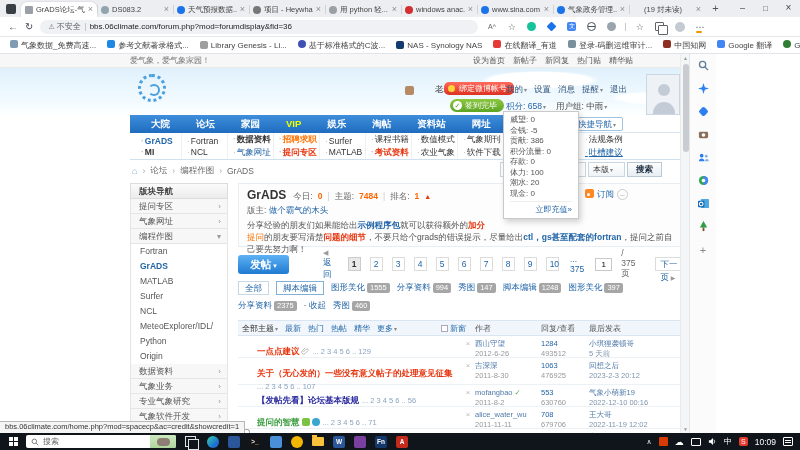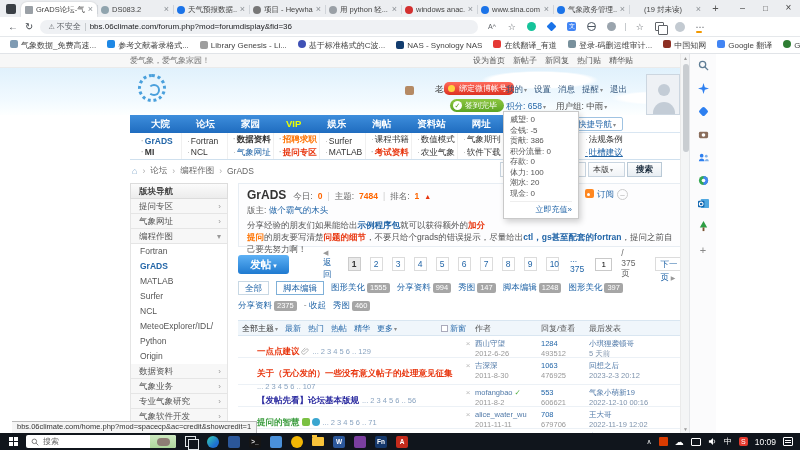--- a/index.html
+++ b/index.html
@@ -113,21 +113,21 @@
 .upar{color:#e8350e;font-size:7px}.upar::before{content:"▲"}
 .subscribe{position:absolute;right:56px;top:5px;display:flex;gap:3px;font-size:8.5px}
 .rss{width:9px;height:9px;background:#ff8822;border-radius:2px;position:relative}
 .rss::after{content:"";position:absolute;left:2px;bottom:2px;width:3px;height:3px;background:#fff;border-radius:50%}
 .subtxt{color:#2366a8}
 .ccirc{width:11px;height:11px;border:1px solid #ccc;border-radius:50%;color:#aaa;font-size:8px;line-height:9px;text-align:center}
 .ccirc::before{content:"–"}
 .fmod{font-size:8.5px;color:#666;margin-top:2px}
 .fmod a{color:#2366a8}
 .fdesc{font-size:8.5px;color:#555;margin-top:3px;line-height:1.4}
-.hb{color:#2366a8;font-weight:bold}.hr{color:#e8350e;font-weight:bold}.ho{color:#ff7300;font-weight:bold}
+.hb{color:#2366a8;font-weight:bold}.hr{color:#e8350e;font-weight:bold}.ho{color:#ff7300;font-weight:normal}
 .actions{margin-top:7px;display:flex;align-items:center;height:20px}
 .postbtn{width:58px;height:19px;background:linear-gradient(#5db1f5,#1f7ad0);border-radius:3px;color:#fff;font-size:10.5px;font-weight:bold;text-align:center;line-height:19px}
 .postbtn::after{content:" ▾";font-size:7px}
 .pgwrap{display:flex;align-items:center;gap:9px;margin-left:34px;font-size:8.5px}
 .pgback{color:#2366a8;margin-right:2px}.pgback::before{content:"◀";color:#999;font-size:7px;margin-right:1px}
 .pg{min-width:13px;height:14px;line-height:13px;border:1px solid #dcdcdc;background:#fff;color:#2366a8;text-align:center;padding:0 3px}
 .pg.cur{background:#e9e9e9;border-color:#ccc;color:#333;font-weight:bold}
 .pgell{color:#2366a8;margin:0 2px}
 .pginput{width:17px;height:13px;border:1px solid #c9c9c9;font-size:8px;text-align:center;padding:0}
 .pgtotal{color:#666}
@@ -175,21 +175,21 @@
 .sprecharge{border-top:1px solid #eee;margin-top:2px;padding-top:2px;text-align:right;color:#2366a8}
 
 .scrollb{position:absolute;right:27px;top:0;width:9px;height:100%;background:#f4f5f6;border-left:1px solid #eaeaea}
 .sarr{position:absolute;left:0;width:9px;text-align:center;font-size:5px;color:#999}
 .sarr.up{top:1px}.sarr.dn{bottom:1px}
 .sthumb{position:absolute;left:1.5px;top:10px;width:6px;height:88px;background:#c9cdd1;border-radius:3px}
 .edgebar{position:absolute;right:0;top:0;width:27px;height:100%;background:#fbfbfc;border-left:1px solid #e4e6e9;display:flex;flex-direction:column;align-items:center;gap:10px;padding-top:5px}
 .eic{width:13px;height:13px;display:flex;align-items:center;justify-content:center;flex:none}
 .plus-g{color:#888;font-size:11px}
 
-.stip{position:absolute;left:12px;bottom:0;height:12px;background:#f5f5f5;border:1px solid #b8b8b8;border-left:none;border-bottom:none;font-size:7.5px;color:#333;line-height:10px;padding:0 5px;z-index:70;white-space:nowrap}
+.stip{position:absolute;left:0;bottom:0;height:12px;background:#f5f5f5;border:1px solid #b8b8b8;border-left:none;border-bottom:none;font-size:7.5px;color:#333;line-height:10px;padding:0 5px;z-index:70;white-space:nowrap}
 
 .taskbar{position:absolute;left:0;top:433px;width:800px;height:17px;background:#10151c;display:flex;align-items:center;z-index:90}
 .start{width:26px;display:flex;justify-content:center;align-items:center;height:100%}
 .wlogo{width:4px;height:4px;background:#fff;box-shadow:5px 0 #fff,0 5px #fff,5px 5px #fff;margin:0 5px 5px 0}
 .tsearch{width:150px;height:13px;background:#fff;border-radius:2px;display:flex;align-items:center;gap:4px;padding:0 5px;font-size:8px;color:#666;position:relative;overflow:hidden}
 .hippo{position:absolute;right:0;top:0;width:26px;height:13px;background:linear-gradient(#cde8c0,#aed69c)}
 .hippo::after{content:"";position:absolute;left:7px;top:3px;width:13px;height:8px;background:#8d7d74;border-radius:5px}
 .tview{width:11px;height:11px;border:1px solid #dfe3e6;margin:0 9px;position:relative}
 .tview::after{content:"";position:absolute;left:2px;top:2px;width:9px;height:9px;background:#10151c;border:1px solid #dfe3e6}
 .tapps{display:flex;gap:9px;align-items:center;margin-left:2px}
@@ -649,21 +649,21 @@
         <div class="tmain">
           <span class="ttitle c-navy">【发帖先看】论坛基本版规</span><span class="tpages">... 2 3 4 5 6 .. 56</span>
         </div>
         <span class="tx"></span>
         <div class="tcol ca">
             <span class="a1 ok">mofangbao</span>
             <span class="a2">2011-8-2</span>
           </div>
         <div class="tcol cr">
             <span class="r1">553</span>
-            <span class="r2">606621</span>
+            <span class="r2">630760</span>
           </div>
         <div class="tcol cl">
             <span class="l1">气象小萌新19</span>
             <span class="l2">2022-12-10 00:16</span>
           </div>
       </div>
 
       <div class="trow">
         <span class="ticon"><span class="pin"></span></span>
         <div class="tmain">

